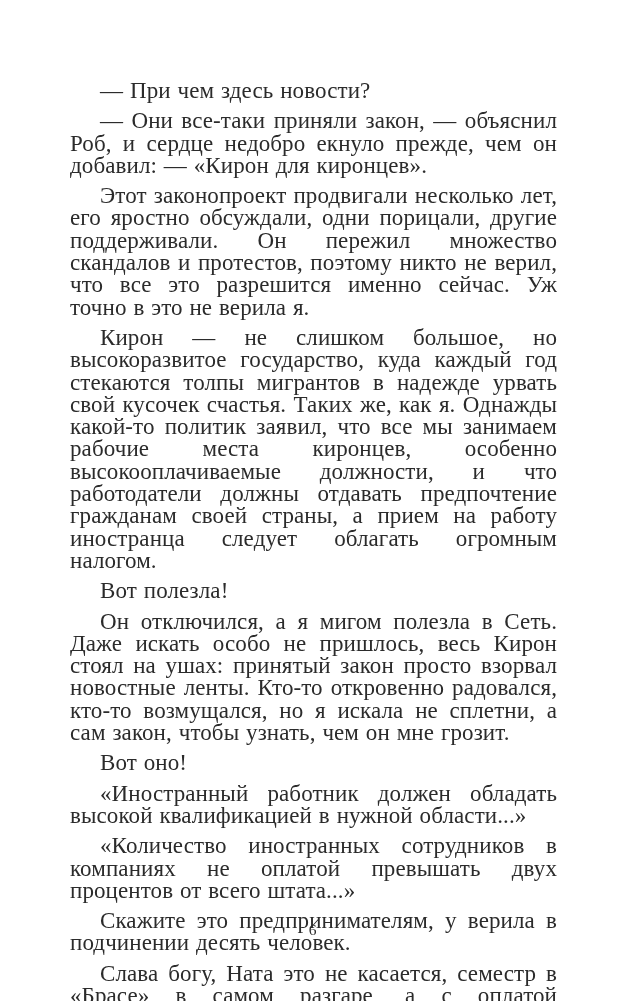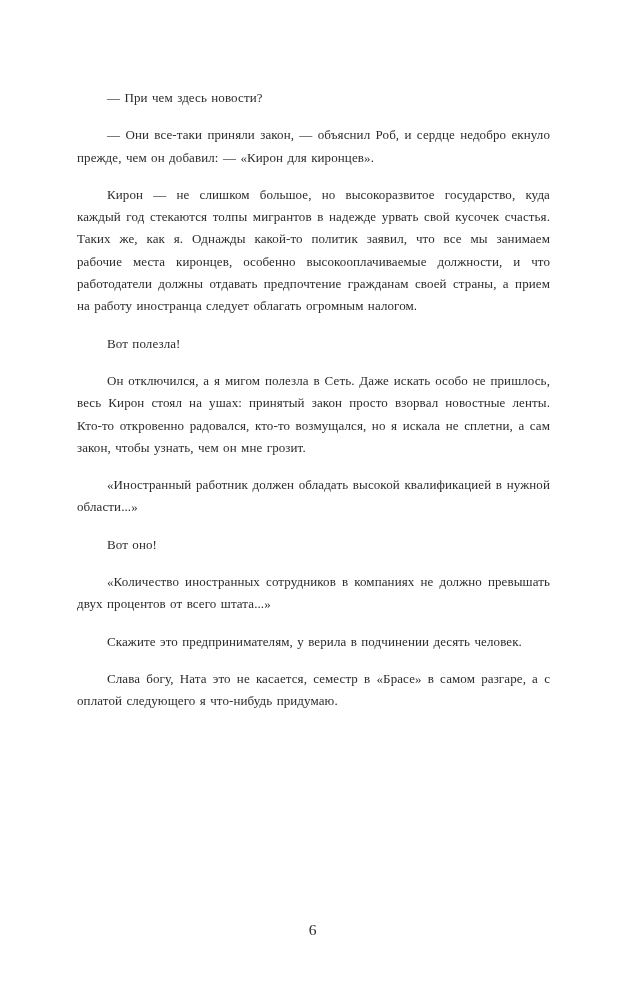--- a/index.html
+++ b/index.html
@@ -18,23 +18,23 @@
     font-family: "Liberation Serif", "DejaVu Serif", serif;
     color: #2b2b2b;
   }
   .page-text {
     position: absolute;
     top: 72px;
     left: 62px;
     right: 60px;
   }
   .page-text p {
-    margin: 15px;
+    margin: 8px;
     padding: 0;
-    font-size: 13px;
+    font-size: 23px;
     line-height: 22.3px;
     text-align: justify;
     text-indent: 30px;
     letter-spacing: 0.1px;
     word-spacing: 1px;
     hyphens: auto;
     -webkit-hyphens: auto;
   }
   .page-number {
     position: absolute;
@@ -46,23 +46,24 @@
     color: #2b2b2b;
   }
 </style>
 </head>
 <body>
 
 <div class="book-page">
   <div class="page-text">
     <p>— При чем здесь новости?</p>
     <p>— Они все-таки приняли закон, — объяснил Роб, и сердце недобро екнуло прежде, чем он добавил: — «Кирон для киронцев».</p>
+    <p>Этот законопроект продвигали несколько лет, его яростно обсуждали, одни порицали, другие поддерживали. Он пережил множество скандалов и протестов, поэтому никто не верил, что все это разрешится именно сейчас. Уж точно в это не верила я.</p>
     <p>Кирон — не слишком большое, но высокоразвитое государство, куда каждый год стекаются толпы мигрантов в надежде урвать свой кусочек счастья. Таких же, как я. Однажды какой-то политик заявил, что все мы занимаем рабочие места киронцев, особенно высокооплачиваемые должности, и что работодатели должны отдавать предпочтение гражданам своей страны, а прием на работу иностранца следует облагать огромным налогом.</p>
     <p>Вот полезла!</p>
     <p>Он отключился, а я мигом полезла в Сеть. Даже искать особо не пришлось, весь Кирон стоял на ушах: принятый закон просто взорвал новостные ленты. Кто-то откровенно радовался, кто-то возмущался, но я искала не сплетни, а сам закон, чтобы узнать, чем он мне грозит.</p>
+    <p>Вот оно!</p>
     <p>«Иностранный работник должен обладать высокой квалификацией в нужной области...»</p>
-    <p>Вот оно!</p>
-    <p>«Количество иностранных сотрудников в компаниях не должно превышать двух процентов от всего штата...»</p>
+    <p>«Количество иностранных сотрудников в компаниях не оплатой превышать двух процентов от всего штата...»</p>
     <p>Скажите это предпринимателям, у верила в подчинении десять человек.</p>
     <p>Слава богу, Ната это не касается, семестр в «Брасе» в самом разгаре, а с оплатой следующего я что-нибудь придумаю.</p>
   </div>
   <div class="page-number">6</div>
 </div>
 
 </body></html>

